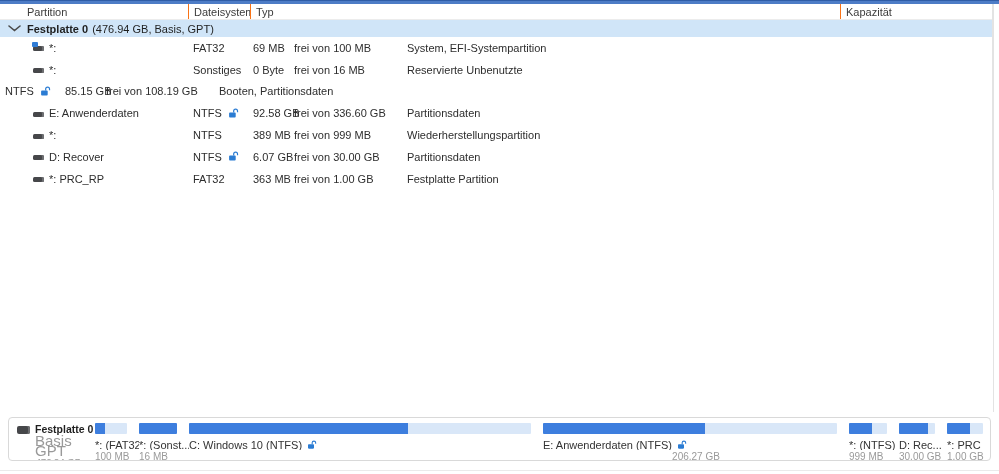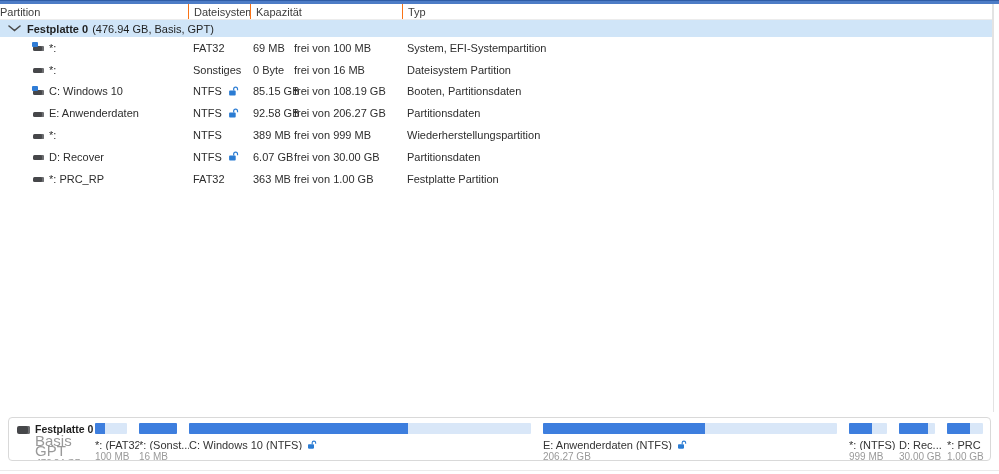--- a/index.html
+++ b/index.html
@@ -9,21 +9,21 @@
 
   
   .top-strip { position:absolute; left:0; top:0; width:999px; height:4px;
                background:#4d7cc6; border-top:1px solid #2f5ca6; }
 
   
   .list { position:absolute; left:0; top:4px; width:993px; border-right:1px solid #e3e3e3; }
   .hdr { display:flex; height:16px; align-items:center; font-size:11px; color:#3c3c3c;
          border-bottom:1px solid #ececec; }
   .cell { display:flex; align-items:center; height:100%; overflow:hidden; white-space:nowrap; }
-  .c-part { width:188px; }
+  .c-part { width:188px; padding-left:27px; }
   .c-fs   { width:62px;  padding-left:5px; }
   .c-cap  { width:152px; padding-left:3px; }
   .c-typ  { flex:1;      padding-left:5px; }
   .hdr .c-cap, .hdr .c-typ, .hdr .c-fs { border-left:1px solid #f97316; }
   .hdr .c-cap { padding-left:5px; }
 
   .group-row { display:flex; align-items:center; height:17px; background:#d0e5f8;
                font-size:11px; padding-left:8px; color:#1f1f1f; }
   .group-row .chev { display:inline-flex; margin-right:6px; }
   .group-row b { font-weight:bold; }
@@ -74,22 +74,22 @@
 </head>
 <body>
 
 <div class="root">
   <div class="top-strip"></div>
 
   <div class="list">
     <div class="hdr">
       <div class="cell c-part">Partition</div>
       <div class="cell c-fs">Dateisystem</div>
+      <div class="cell c-typ">Typ</div>
       <div class="cell c-cap">Kapazität</div>
-      <div class="cell c-typ">Typ</div>
     </div>
 
     <div class="group-row">
       <span class="chev">
         <svg width="13" height="7" viewBox="0 0 13 7">
             <polyline points="1,1 6.5,5.5 12,1" fill="none" stroke="#4a4a4a" stroke-width="1.6" stroke-linecap="round"></polyline>
           </svg>
       </span>
       <b>Festplatte 0</b>
       <span class="gdetails">(476.94 GB, Basis, GPT)</span>
@@ -117,30 +117,24 @@
         <span class="drive-icon"></span>
         <span>*:</span>
       </div>
       <div class="cell c-fs">
           <span>Sonstiges</span>
         </div>
       <div class="cell c-cap">
           <span class="size-main">0 Byte</span>
           <span>frei von 16 MB</span>
         </div>
-      <div class="cell c-typ">Dateisystem Partition</div>
-    </div>
-
-    <div class="row">
-      <div class="cell c-part">
-        <span class="drive-icon">
-            <i class="boot-flag"></i>
-          </span>
-        <span>C: Windows 10</span>
-      </div>
+      <div class="cell c-typ">Reservierte Unbenutzte</div>
+    </div>
+
+    <div class="row">
       <div class="cell c-fs">
           <span>NTFS</span>
         <span class="lock">
             <svg width="11" height="11" viewBox="0 0 12 12">
               <path d="M6.2 5 V3.4 a2.1 2.1 0 0 1 4.2 0 V4.6" fill="none" stroke="#2b7cd3" stroke-width="1.3"></path>
               <rect x="1.2" y="5" width="7.2" height="5.4" rx="1" fill="#2b7cd3"></rect>
             </svg>
           </span>
         </div>
       <div class="cell c-cap">
@@ -159,21 +153,21 @@
           <span>NTFS</span>
         <span class="lock">
             <svg width="11" height="11" viewBox="0 0 12 12">
               <path d="M6.2 5 V3.4 a2.1 2.1 0 0 1 4.2 0 V4.6" fill="none" stroke="#2b7cd3" stroke-width="1.3"></path>
               <rect x="1.2" y="5" width="7.2" height="5.4" rx="1" fill="#2b7cd3"></rect>
             </svg>
           </span>
         </div>
       <div class="cell c-cap">
           <span class="size-main">92.58 GB</span>
-          <span>frei von 206.27 GB</span>
+          <span>frei von 336.60 GB</span>
         </div>
       <div class="cell c-typ">Partitionsdaten</div>
     </div>
 
     <div class="row">
       <div class="cell c-part">
         <span class="drive-icon"></span>
         <span>*:</span>
       </div>
       <div class="cell c-fs">
@@ -264,21 +258,21 @@
             <span>C: Windows 10 (NTFS)</span>
             <span class="lock">
               <svg width="10" height="10" viewBox="0 0 12 12">
                 <path d="M6.2 5 V3.4 a2.1 2.1 0 0 1 4.2 0 V4.6" fill="none" stroke="#2b7cd3" stroke-width="1.3"></path>
                 <rect x="1.2" y="5" width="7.2" height="5.4" rx="1" fill="#2b7cd3"></rect>
               </svg>
             </span>
           </div>
       </div>
 
-      <div class="seg" style="width: 306px;">
+      <div class="seg" style="width: 306px; text-align: center;">
         <div class="strip">
             <div class="fill" style="width: 55%;"></div>
           </div>
         <div class="seg-label">
             <span>E: Anwenderdaten (NTFS)</span>
             <span class="lock">
               <svg width="10" height="10" viewBox="0 0 12 12">
                 <path d="M6.2 5 V3.4 a2.1 2.1 0 0 1 4.2 0 V4.6" fill="none" stroke="#2b7cd3" stroke-width="1.3"></path>
                 <rect x="1.2" y="5" width="7.2" height="5.4" rx="1" fill="#2b7cd3"></rect>
               </svg>

